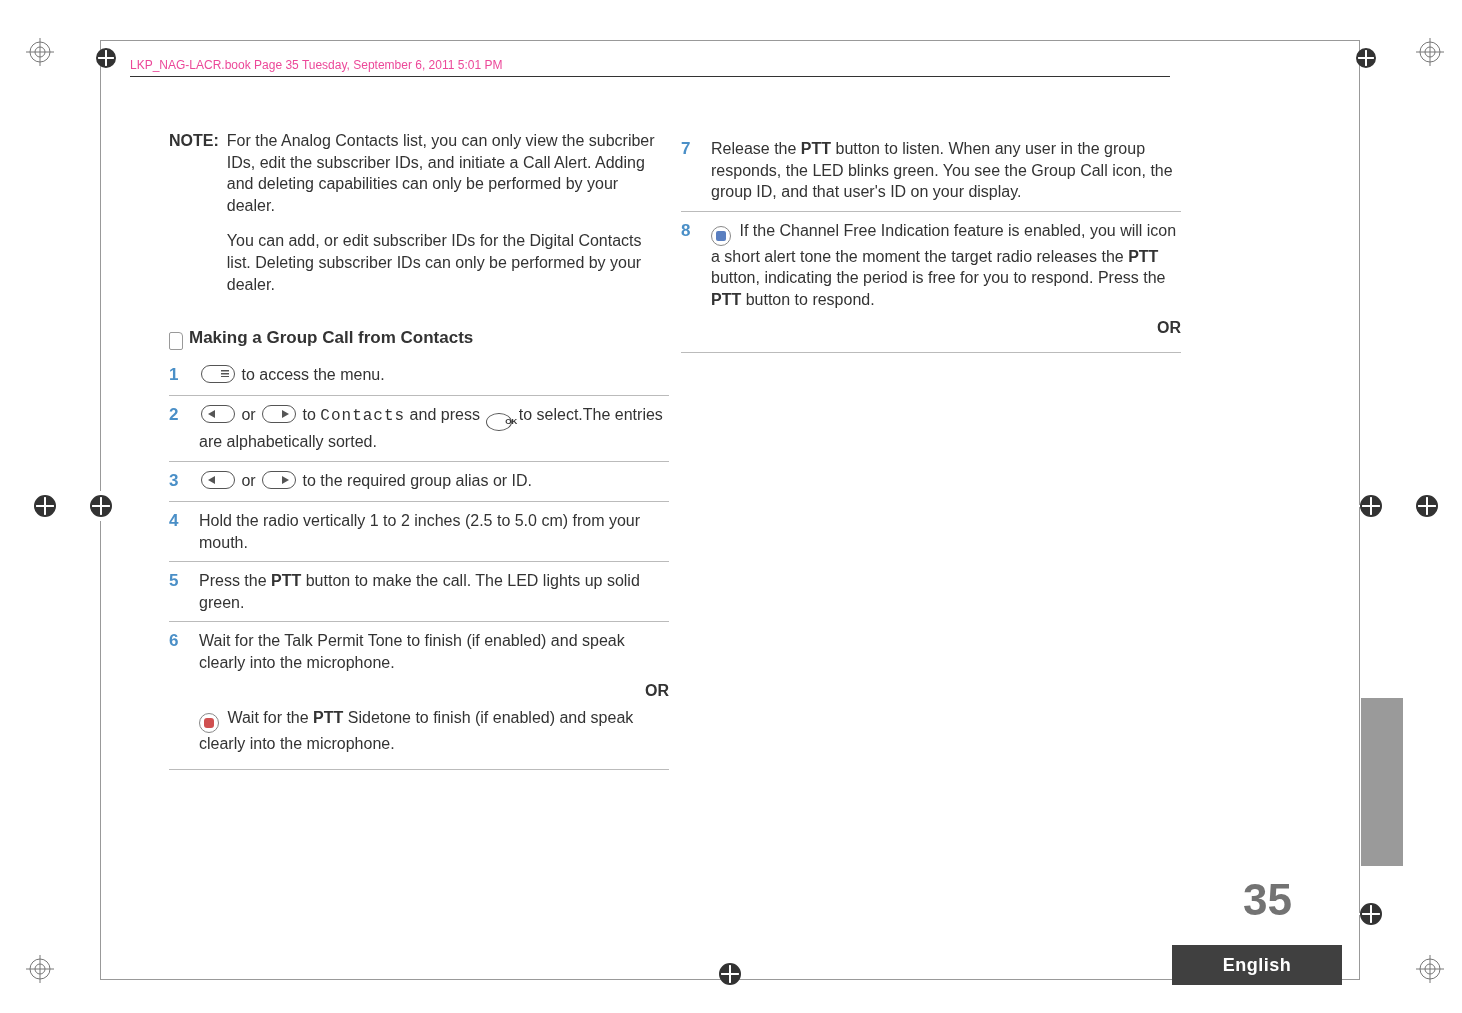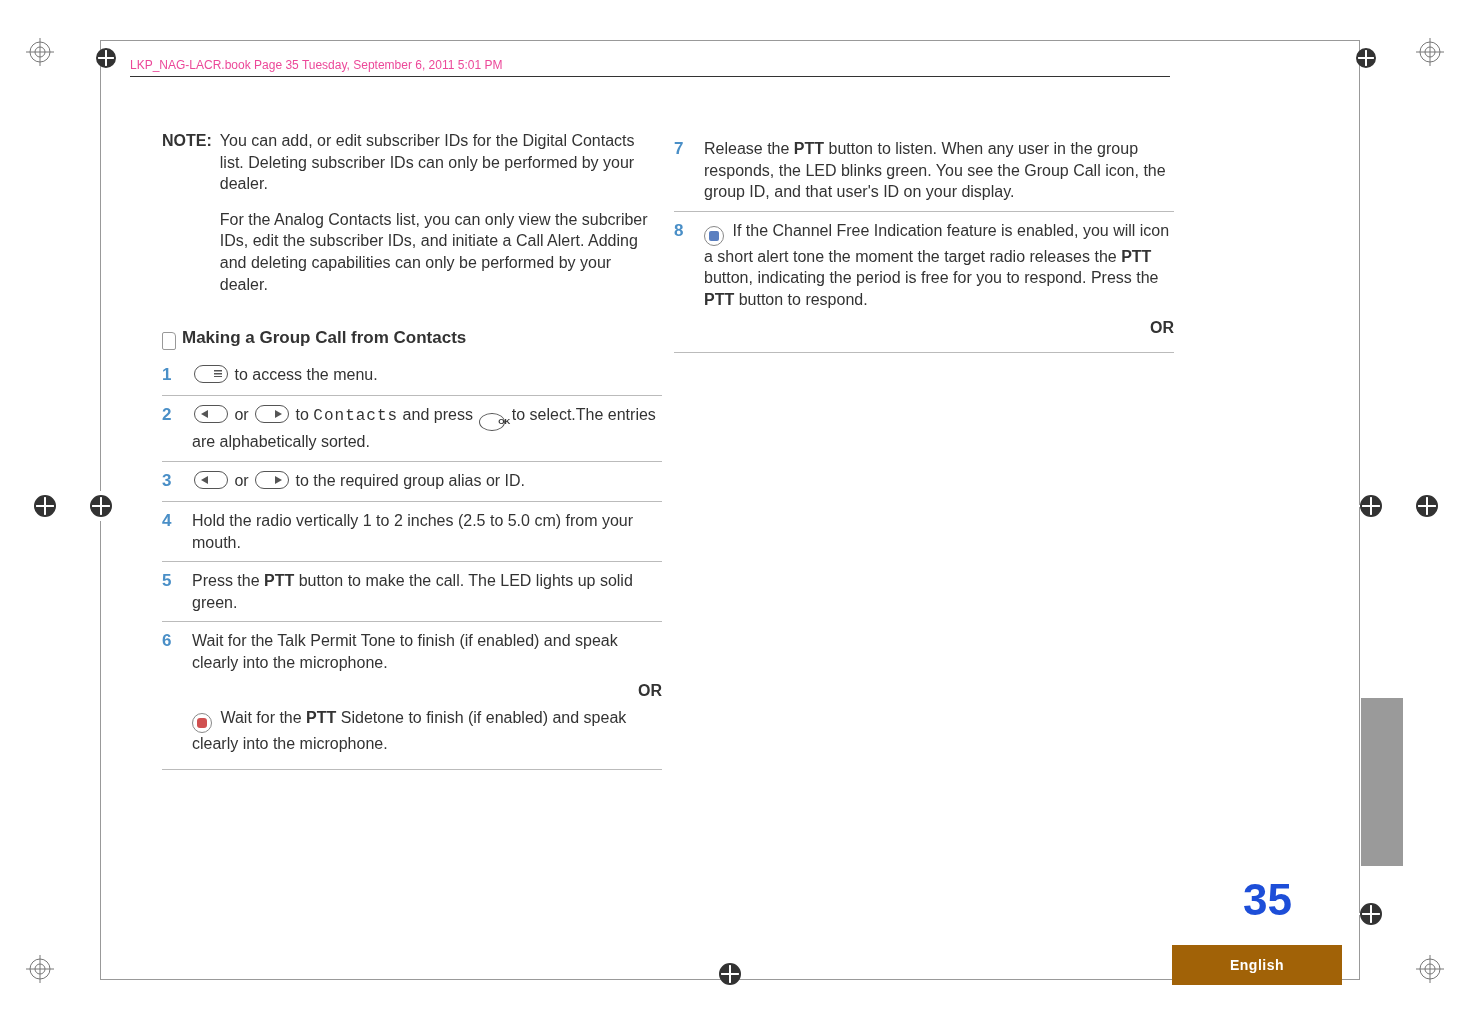--- a/index.html
+++ b/index.html
@@ -34,21 +34,21 @@
     left: 130px;
     top: 58px;
     font-size: 12px;
     color: #ec4899;
     padding-bottom: 4px;
     border-bottom: 1px solid #333;
     width: 1040px;
   }
   .content {
     position: absolute;
-    left: 162px;
+    left: 169px;
     top: 130px;
     width: 1030px;
     display: flex;
     gap: 12px;
   }
   .col {
     width: 500px;
     font-size: 16px;
     color: #333;
     line-height: 1.35;
@@ -166,32 +166,32 @@
     width: 10px; height: 10px;
     background: #5a7fc0;
     border-radius: 2px;
   }
   .page-number {
     position: absolute;
     right: 170px;
     bottom: 88px;
     font-size: 44px;
     font-weight: bold;
-    color: #1d4ed8;
+    color: #737373;
   }
   .lang-footer {
     position: absolute;
     right: 120px;
     bottom: 28px;
     width: 170px;
     height: 40px;
-    background: #a16207;
+    background: #404040;
     color: #fff;
     font-weight: bold;
-    font-size: 14px;
+    font-size: 18px;
     display: flex;
     align-items: center;
     justify-content: center;
     letter-spacing: 0.5px;
   }
   .tab-marker {
     position: absolute;
     right: 59px;
     top: 698px;
     width: 42px;
@@ -306,22 +306,22 @@
 <div class="header-bar">
   <span>LKP_NAG-LACR.book  Page 35  Tuesday, September 6, 2011  5:01 PM</span>
 </div>
 
 <div class="content">
 
   <div class="col">
     <div class="note-block">
       <div class="note-label">NOTE:</div>
       <div class="note-text">
+        <p>For the Analog Contacts list, you can only view the subcriber IDs, edit the subscriber IDs, and initiate a Call Alert. Adding and deleting capabilities can only be performed by your dealer.</p>
         <p>You can add, or edit subscriber IDs for the Digital Contacts list. Deleting subscriber IDs can only be performed by your dealer.</p>
-        <p>For the Analog Contacts list, you can only view the subcriber IDs, edit the subscriber IDs, and initiate a Call Alert. Adding and deleting capabilities can only be performed by your dealer.</p>
       </div>
     </div>
 
     <div class="section-heading">
       <span class="doc-icon"></span>
       <span>Making a Group Call from Contacts</span>
     </div>
 
     <ol class="steps">
       <li class="step rule">

